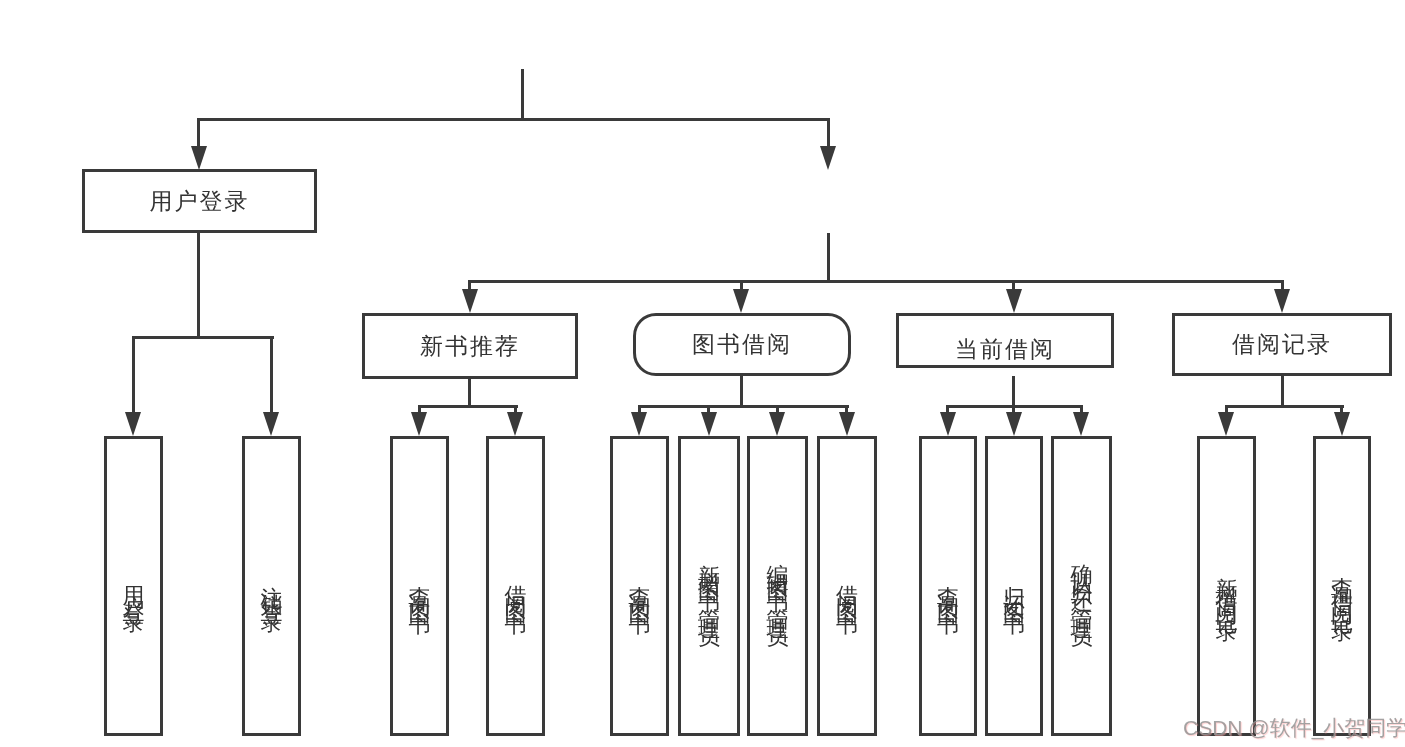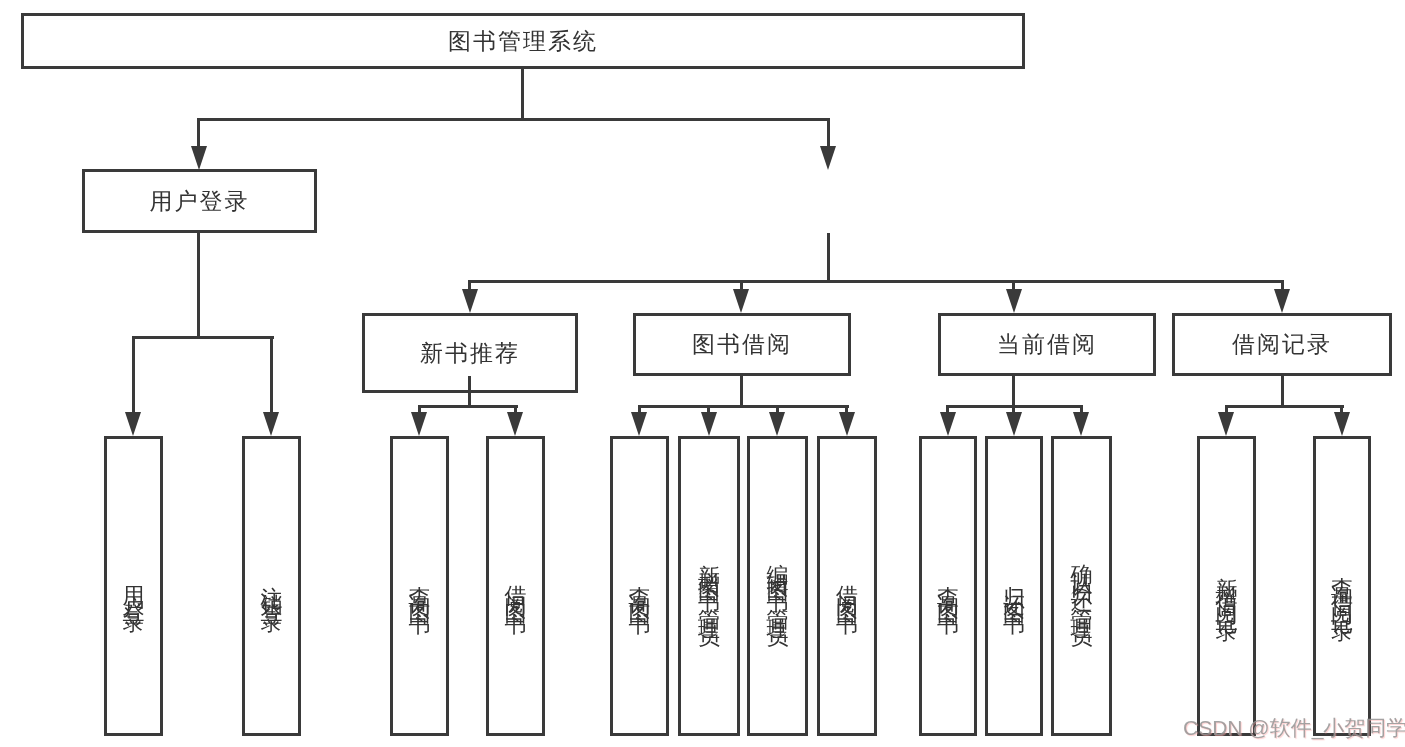--- a/index.html
+++ b/index.html
@@ -55,23 +55,20 @@
     text-shadow: 1px 1px 1px rgba(255,170,170,0.55);
     white-space: nowrap;
     z-index: 5;
   }
 </style>
 </head>
 <body>
 
 <div class="canvas">
 
-  <div class="box h" style="left:21px; top:13px; width:1004px; height:56px;">
-    <span>图书管理系统</span>
-  </div>
 
   <div class="vline" style="left:521px; top:69px; height:49px;"></div>
   <div class="hline" style="left:197px; top:118px; width:633px;"></div>
   <div class="vline" style="left:197px; top:118px; height:30px;"></div>
   <div class="arrow" style="left:191px; top:146px;"></div>
   <div class="vline" style="left:827px; top:118px; height:30px;"></div>
   <div class="arrow" style="left:820px; top:146px;"></div>
 
   <div class="box h" style="left:82px; top:169px; width:235px; height:64px;">
     <span>用户登录</span>
@@ -88,27 +85,27 @@
   <div class="hline" style="left:468px; top:280px; width:816px;"></div>
   <div class="vline" style="left:468px; top:280px; height:12px;"></div>
   <div class="arrow" style="left:462px; top:289px;"></div>
   <div class="vline" style="left:740px; top:280px; height:12px;"></div>
   <div class="arrow" style="left:733px; top:289px;"></div>
   <div class="vline" style="left:1012px; top:280px; height:12px;"></div>
   <div class="arrow" style="left:1006px; top:289px;"></div>
   <div class="vline" style="left:1281px; top:280px; height:12px;"></div>
   <div class="arrow" style="left:1274px; top:289px;"></div>
 
-  <div class="box h" style="left:362px; top:313px; width:216px; height:80px;">
+  <div class="box h" style="left:362px; top:313px; width:216px; height:66px;">
     <span>新书推荐</span>
   </div>
-  <div class="box h" style="left:633px; top:313px; width:218px; height:63px;">
+  <div class="box h" style="left:633px; top:313px; width:218px; height:63px;border-radius:23px;">
     <span>图书借阅</span>
   </div>
-  <div class="box h" style="left:938px; top:313px; width:218px; height:63px;">
+  <div class="box h" style="left:896px; top:313px; width:218px; height:55px;align-items:flex-end;">
     <span>当前借阅</span>
   </div>
   <div class="box h" style="left:1172px; top:313px; width:220px; height:63px;">
     <span>借阅记录</span>
   </div>
 
   <div class="vline" style="left:468px; top:376px; height:32px;"></div>
   <div class="hline" style="left:418px; top:405px; width:100px;"></div>
   <div class="vline" style="left:418px; top:405px; height:10px;"></div>
   <div class="arrow" style="left:411px; top:412px;"></div>

